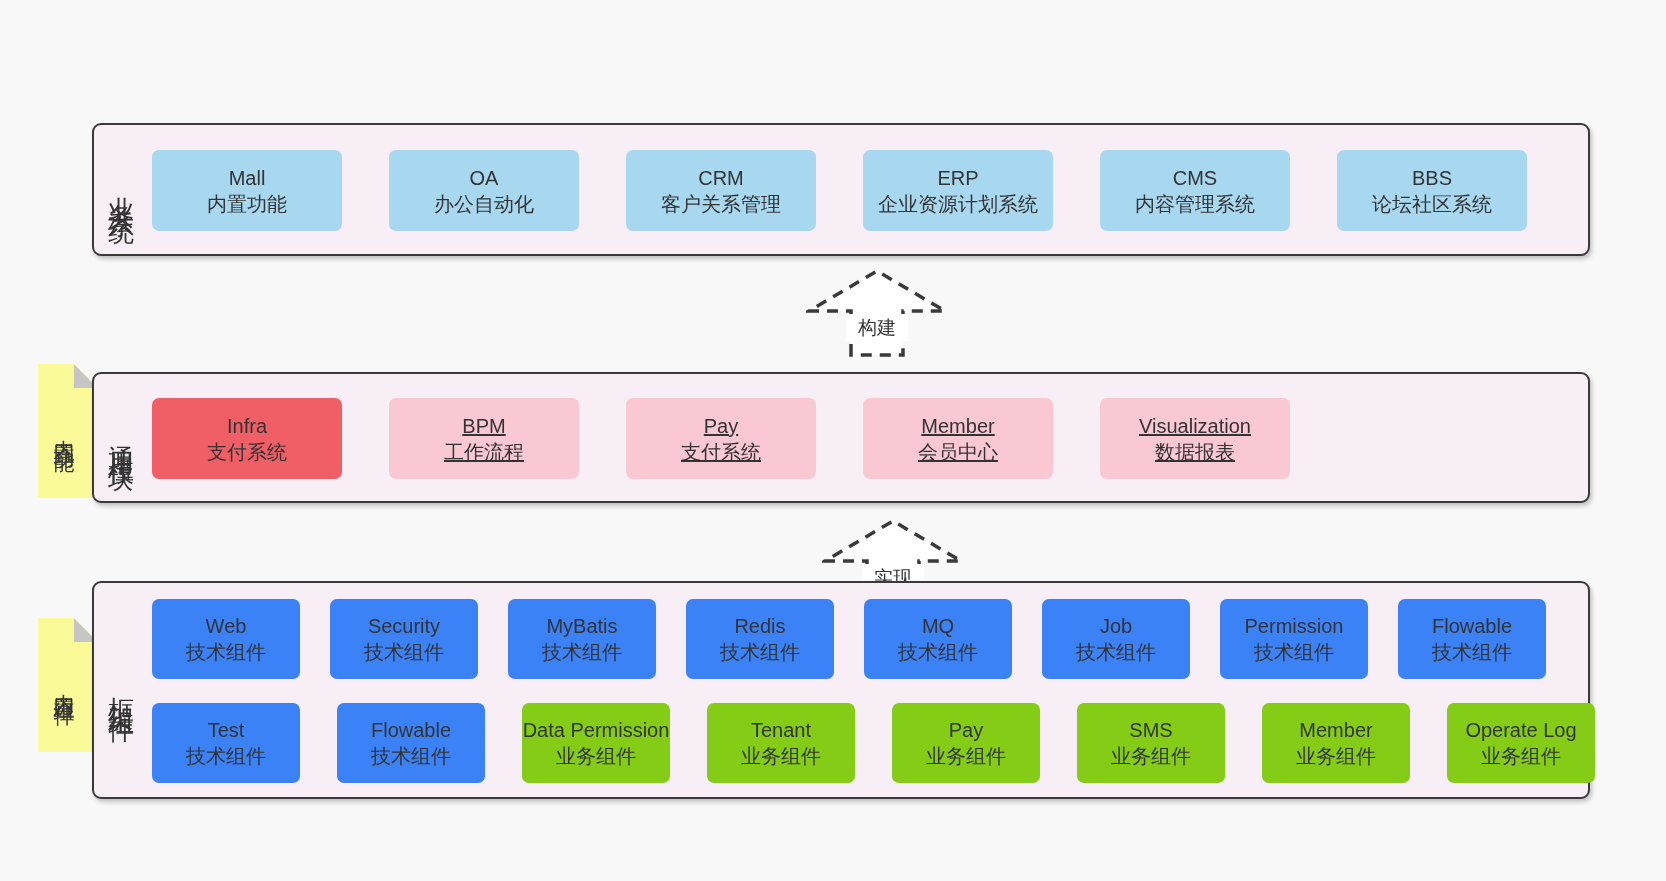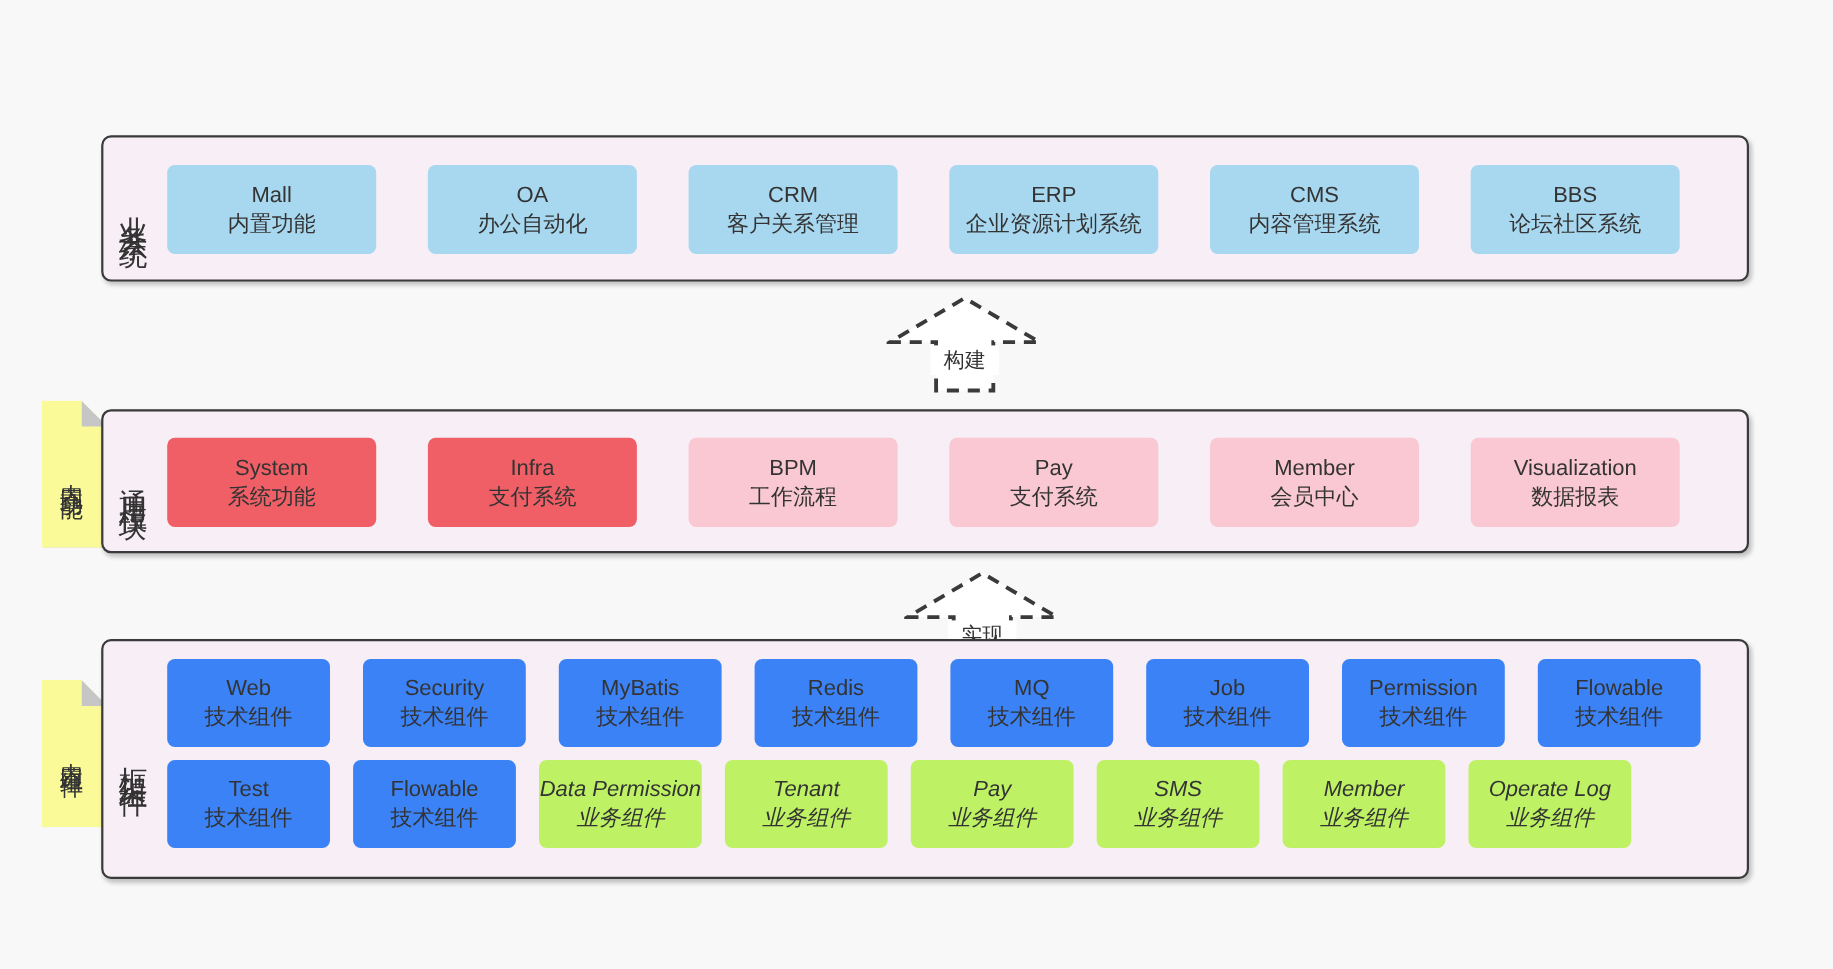--- a/index.html
+++ b/index.html
@@ -47,42 +47,42 @@
 
   .boxrow {
     position: absolute;
     left: 0;
     display: flex;
     padding-left: 58px;
   }
   #band-business .boxrow   { top: 25px; gap: 47px; }
   #band-modules  .boxrow   { top: 24px; gap: 47px; }
   #band-components .row-0  { top: 16px; gap: 30px; }
-  #band-components .row-1  { top: 108px; gap: 21px; }
+  #band-components .row-1  { top: 120px; gap: 37px; }
 
   .box {
     border-radius: 7px;
     display: flex;
     flex-direction: column;
     align-items: center;
     justify-content: center;
     text-align: center;
     font-size: 20px;
     line-height: 26px;
     color: #333;
     flex: none;
   }
   .wide   { width: 190px; height: 81px; }
   .narrow { width: 148px; height: 80px; }
 
   .blue       { background: #a8d8f0; }
   .red        { background: #f05f66; }
-  .pink       { background: #f9c8d2; }
+  .pink       { background: #f9c8d2; text-decoration: underline; }
   .green      { background: #3b82f6; }
-  .lightgreen { background: #bef264; font-style: italic; }
+  .lightgreen { background: #84cc16; }
 
   
   .note {
     position: absolute;
     left: 38px;
     width: 60px;
     background: #fafa99;
     clip-path: polygon(0 0, calc(100% - 24px) 0, 100% 24px, 100% 100%, 0 100%);
     display: flex; align-items: center; justify-content: center;
     z-index: 1;
@@ -166,24 +166,20 @@
     <div class="fold"></div>
     <span>内置功能</span>
   </div>
 
   <section class="band" id="band-modules">
     <div class="vlabel">
       <span>通用模块</span>
     </div>
     <div class="boxrow row-0">
         <div class="box red wide">
-          <div>System</div>
-          <div>系统功能</div>
-        </div>
-        <div class="box red wide">
           <div>Infra</div>
           <div>支付系统</div>
         </div>
         <div class="box pink wide">
           <div>BPM</div>
           <div>工作流程</div>
         </div>
         <div class="box pink wide">
           <div>Pay</div>
           <div>支付系统</div>

